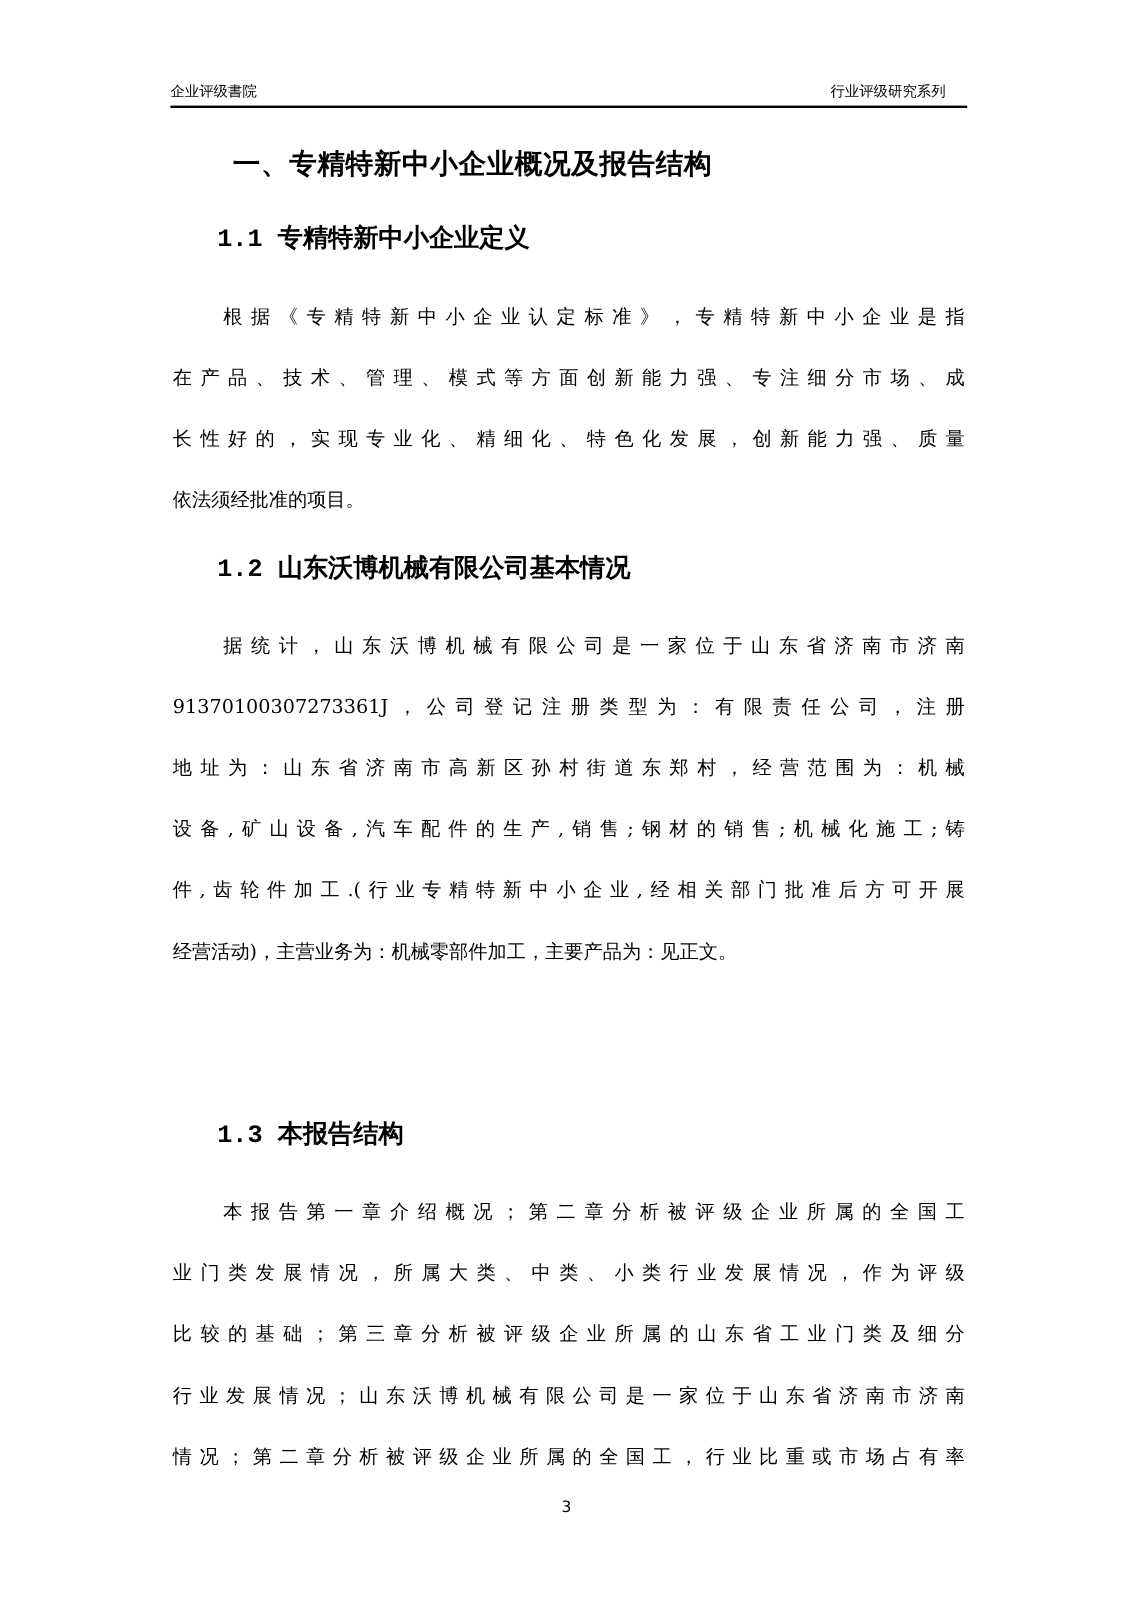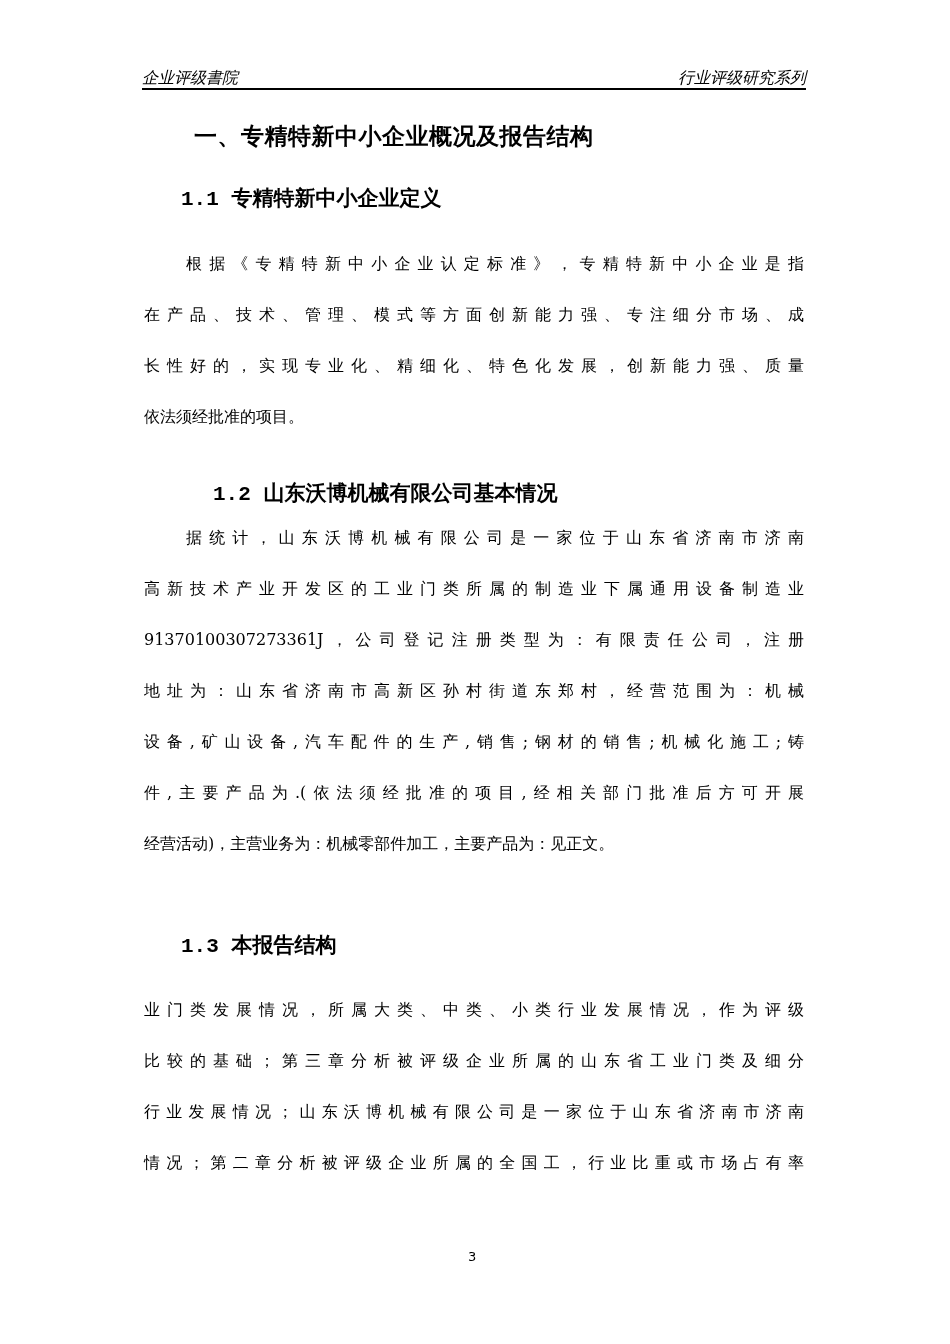--- a/index.html
+++ b/index.html
@@ -1,20 +1,20 @@
 <!DOCTYPE html>
 <html><head>
   <meta charset="utf-8">
   <style>
     html, body { margin: 0; padding: 0; background: #ffffff; }
     body { width: 950px; height: 1344px; position: relative; overflow: hidden; font-family: "DejaVu Serif", "Liberation Serif", serif; color: #000; }
     .page { position: absolute; left: 0; top: 0; width: 950px; height: 1344px; background: #fff; }
-    .header { position: absolute; left: 142px; top: 68px; width: 664px; height: 20px; font-family: "DejaVu Sans", "Liberation Sans", sans-serif; font-size: 16px; color: #000; font-style: italic; }
+    .header { position: absolute; left: 142px; top: 68px; width: 664px; height: 20px; font-family: "DejaVu Sans", "Liberation Sans", sans-serif; font-size: 12px; color: #000; }
     .header .left { position: absolute; left: 0; top: 0; }
-    .header .right { position: absolute; right: 0; top: 0; }
+    .header .right { position: absolute; right: 18px; top: 0; }
     .header-rule { position: absolute; left: 142px; top: 88px; width: 664px; height: 2px; background: #000; }
     .h1 { position: absolute; left: 194px; top: 121px; font-family: "DejaVu Sans", "Liberation Sans", sans-serif; font-weight: bold; font-size: 23px; letter-spacing: 0.5px; white-space: nowrap; }
     .h2 { position: absolute; left: 181px; font-family: Liberation Mono, monospace; font-weight: bold; font-size: 21px; white-space: nowrap; }
     .para { position: absolute; left: 144px; width: 660px; font-size: 16px; line-height: 51px; text-align: justify; text-indent: 42px; }
     .line { display: block; white-space: nowrap; text-align: justify; text-align-last: justify; text-indent: 0; }
     .line.first { padding-left: 42px; }
     .line.last { text-align-last: left; }
     .page-num { position: absolute; left: 468px; top: 1249px; font-family: "DejaVu Sans", "Liberation Sans", sans-serif; font-size: 13px; }
   </style>
 </head>
@@ -30,33 +30,33 @@
   <div class="h1">一、专精特新中小企业概况及报告结构</div>
 
   <div class="h2" style="top:184px;">1.1 专精特新中小企业定义</div>
   <div class="para" style="top:238px;">
     <span class="line first">根据《专精特新中小企业认定标准》，专精特新中小企业是指</span>
     <span class="line">在产品、技术、管理、模式等方面创新能力强、专注细分市场、成</span>
     <span class="line">长性好的，实现专业化、精细化、特色化发展，创新能力强、质量</span>
     <span class="line last">依法须经批准的项目。</span>
   </div>
 
-  <div class="h2" style="top:479px;margin-left:32px;">1.2 山东沃博机械有限公司基本情况</div>
+  <div class="h2" style="top:459px;">1.2 山东沃博机械有限公司基本情况</div>
   <div class="para" style="top:512px;">
     <span class="line first">据统计，山东沃博机械有限公司是一家位于山东省济南市济南</span>
-    <span class="line">高新技术产业开发区的工业门类所属的制造业下属通用设备制造业</span>
     <span class="line">91370100307273361J，公司登记注册类型为：有限责任公司，注册</span>
     <span class="line">地址为：山东省济南市高新区孙村街道东郑村，经营范围为：机械</span>
     <span class="line">设备,矿山设备,汽车配件的生产,销售;钢材的销售;机械化施工;铸</span>
-    <span class="line">件,主要产品为.(依法须经批准的项目,经相关部门批准后方可开展</span>
+    <span class="line">件,齿轮件加工.(行业专精特新中小企业,经相关部门批准后方可开展</span>
     <span class="line last">经营活动)，主营业务为：机械零部件加工，主要产品为：见正文。</span>
   </div>
 
   <div class="h2" style="top:931px;">1.3 本报告结构</div>
   <div class="para" style="top:984px;">
+    <span class="line first">本报告第一章介绍概况；第二章分析被评级企业所属的全国工</span>
     <span class="line">业门类发展情况，所属大类、中类、小类行业发展情况，作为评级</span>
     <span class="line">比较的基础；第三章分析被评级企业所属的山东省工业门类及细分</span>
     <span class="line">行业发展情况；山东沃博机械有限公司是一家位于山东省济南市济南</span>
     <span class="line">情况；第二章分析被评级企业所属的全国工，行业比重或市场占有率</span>
   </div>
 
   <div class="page-num">3</div>
 </div>
 
 </body></html>

